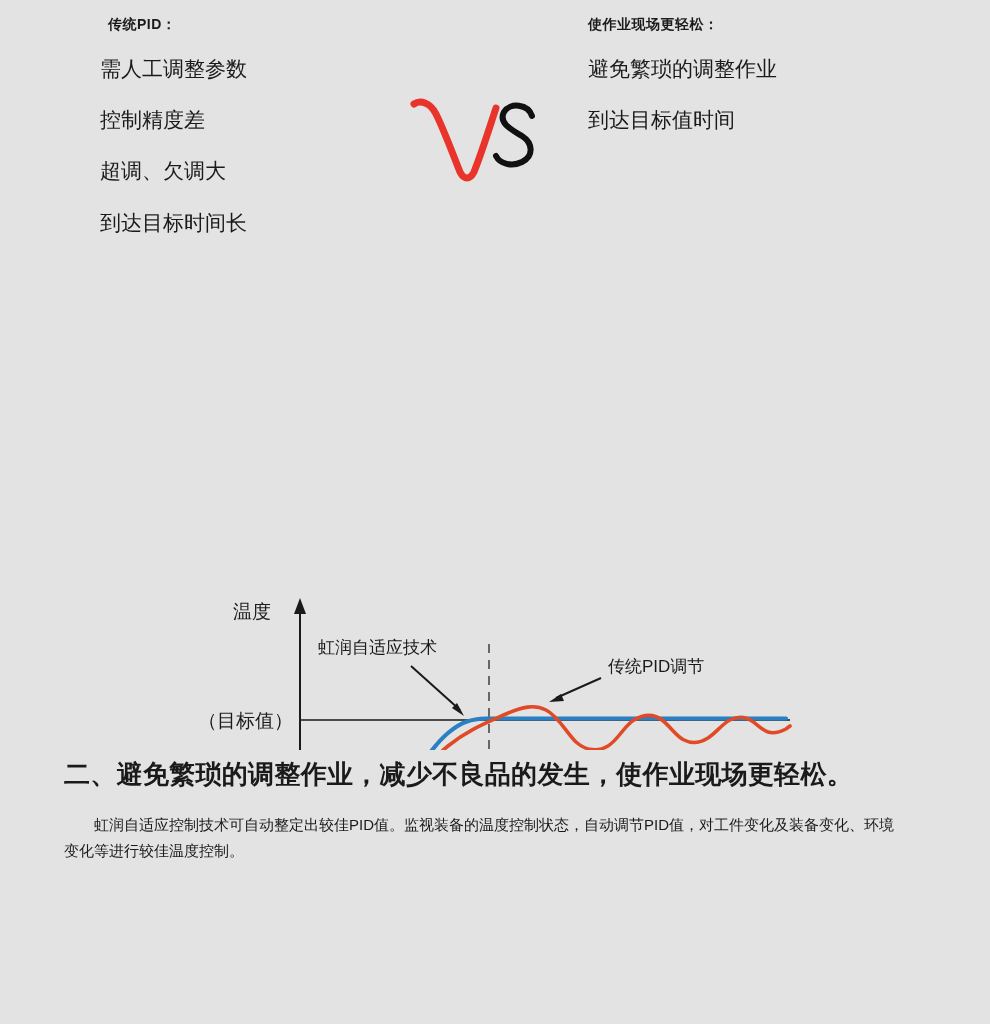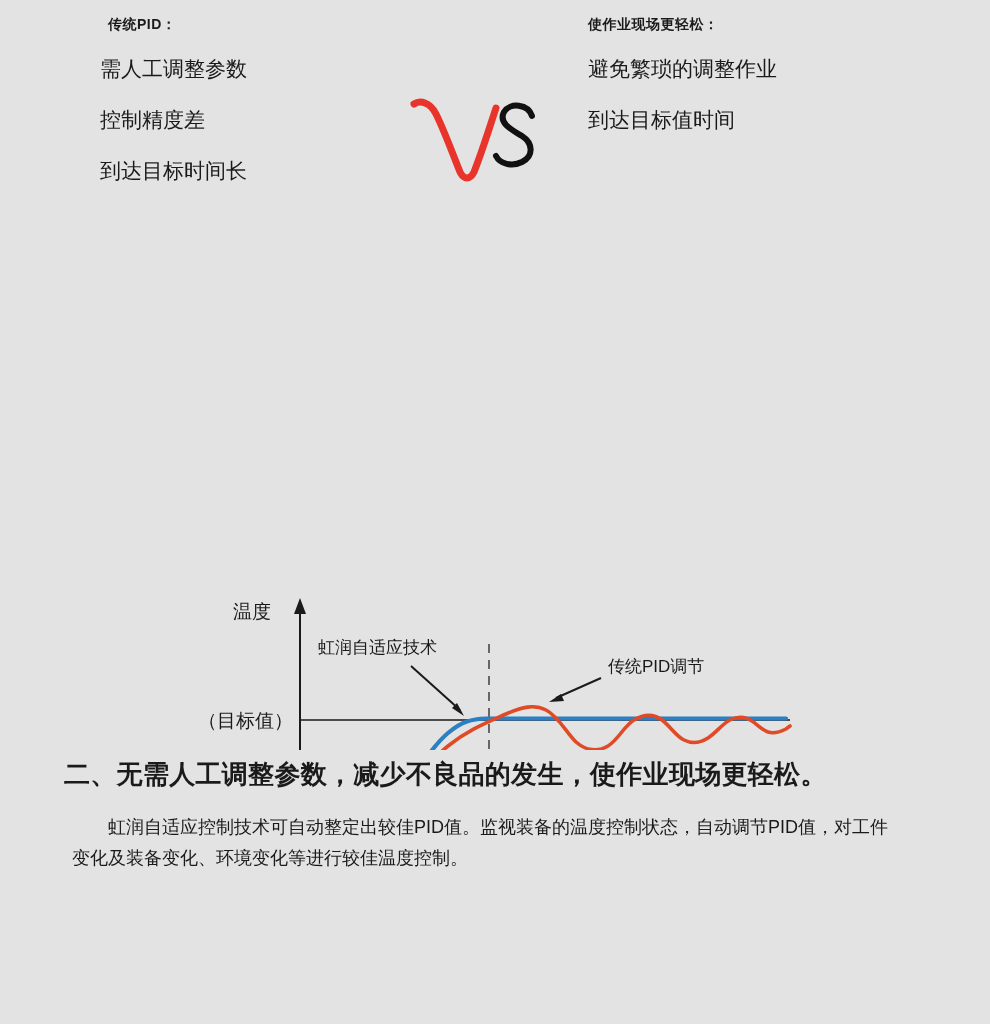--- a/index.html
+++ b/index.html
@@ -83,37 +83,38 @@
     padding: 6px 64px 0 64px;
   }
   .section h2 {
     font-size: 26px;
     font-weight: bold;
     line-height: 1.45;
     margin: 0 0 18px 0;
     letter-spacing: 0.3px;
   }
   .section p {
-    font-size: 18px;
+    font-size: 15px;
     line-height: 1.75;
-    margin: 8px;
+    margin: 0;
     text-indent: 2em;
     padding-right: 22px;
   }
 </style>
 </head>
 <body>
 
 <div class="compare">
 
   <div class="col col-left">
     <div class="col-title">传统PID：</div>
     <ul>
       <li>需人工调整参数</li>
       <li>控制精度差</li>
+      <li>超调、欠调大</li>
       <li>到达目标时间长</li>
     </ul>
   </div>
 
   <div class="vs">
     <svg width="140" height="90" viewBox="0 0 140 90" aria-hidden="true">
 
       <path d="M10 8 C 16 4, 26 6, 32 18 C 40 34, 48 56, 56 76 C 60 84, 66 84, 70 76 C 78 56, 86 30, 92 12" fill="none" stroke="#e8342a" stroke-width="7" stroke-linecap="round"></path>
 
       <path d="M128 20 C 124 8, 106 6, 100 16 C 94 27, 108 34, 118 40 C 129 47, 130 60, 118 66 C 108 71, 96 68, 92 60" fill="none" stroke="#111111" stroke-width="6" stroke-linecap="round"></path>
@@ -163,15 +164,15 @@
     <polygon points="521,422 533,414 536,421" fill="#1a1a1a"></polygon>
 
     <line x1="276" y1="688" x2="457" y2="688" stroke="#1a1a1a" stroke-width="1.8"></line>
     <polygon points="270,688 282,683 282,693" fill="#1a1a1a"></polygon>
     <polygon points="463,688 451,683 451,693" fill="#1a1a1a"></polygon>
     <text class="chart-label-small" x="288" y="715">到达目标值时间</text>
   </svg>
 </div>
 
 <div class="section">
-  <h2>二、无需人工调整参数，减少不良品的发生，使作业现场更轻松。</h2>
+  <h2>二、避免繁琐的调整作业，减少不良品的发生，使作业现场更轻松。</h2>
   <p>虹润自适应控制技术可自动整定出较佳PID值。监视装备的温度控制状态，自动调节PID值，对工件变化及装备变化、环境变化等进行较佳温度控制。</p>
 </div>
 
 </body></html>

